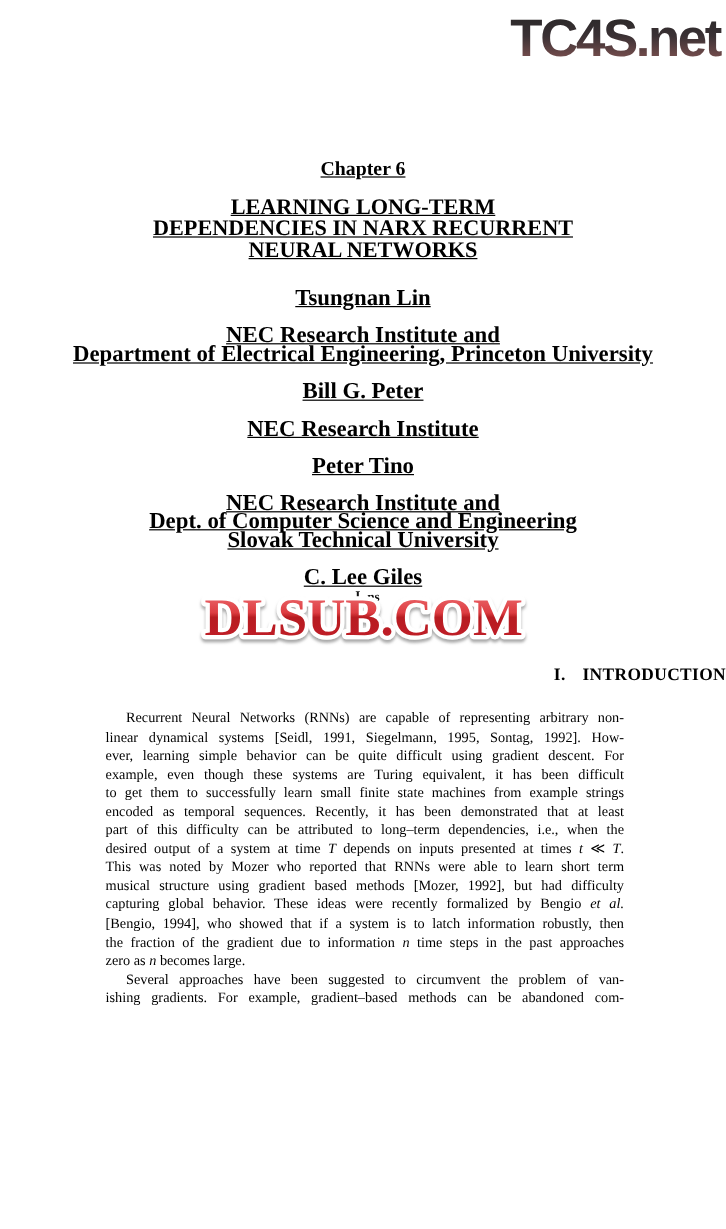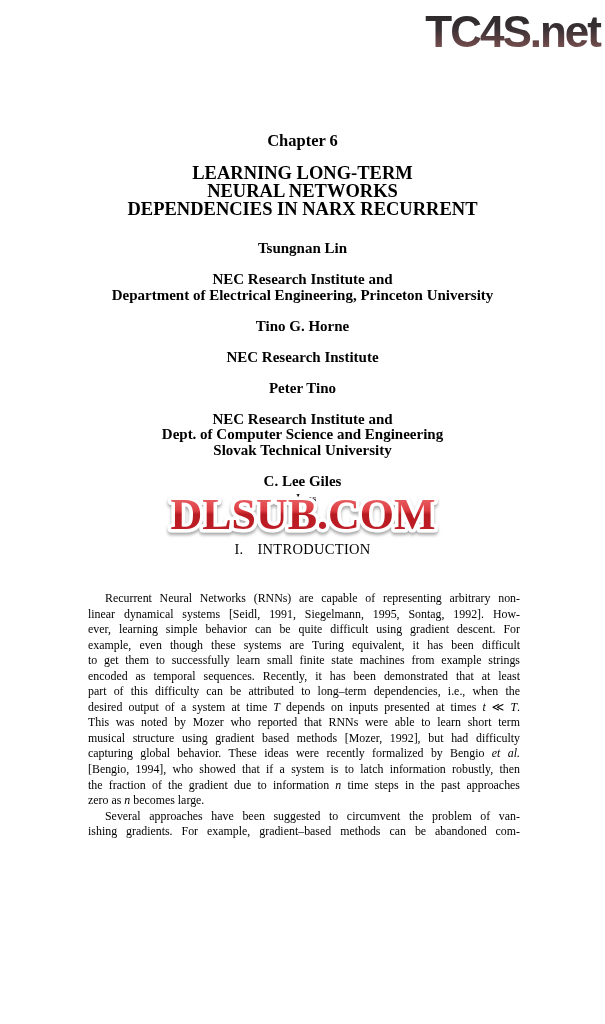--- a/index.html
+++ b/index.html
@@ -8,31 +8,31 @@
     font-family:"Liberation Serif", serif; color:#000; overflow:hidden;
     margin:0 auto;
   }
   
   .wm-top    { position:absolute; top:2px; right:2px; }
   .wm-middle { position:absolute; top:482px; left:50%; transform:translateX(-50%); }
   .wm-bottom { position:absolute; top:973px; right:0; }
   .covered-fragment { position:absolute; font-size:11px; font-weight:bold; color:#111; }
 
   
-  .frontmatter { position:absolute; top:131px; left:0; width:100%; text-align:center; font-weight:bold; }
+  .frontmatter { position:absolute; top:131px; left:0; width:100%; text-align:center; font-weight:bold;text-decoration:underline; }
   .chapter-label { font-size:16.5px; line-height:20px; margin-bottom:13px; }
   .chapter-title { font-size:18.5px; line-height:18px; margin-bottom:23px; }
   .t-line { line-height:18px; }
   .fm-block { margin-bottom:15.5px; }
-  .author-name, .affil-line { font-size:15px; line-height:15.5px; }
+  .author-name, .affil-line { font-size:19px; line-height:15.5px; }
 
   
   .section-heading {
-    position:absolute; top:541px; width:100%; text-align:center;
-    font-weight:normal; font-size:14.5px; letter-spacing:0.3px;
+    position:absolute; top:555px; width:100%; text-align:right;
+    font-weight:bold; font-size:14.5px; letter-spacing:0.3px;
   }
   .section-number { margin-right:14px; }
 
   
   .body-text { position:absolute; top:591px; left:88px; width:432px; font-size:11.9px; line-height:15.55px; }
   .bline { text-align:justify; text-align-last:justify; }
   .bline.indent { text-indent:17px; }
   .bline.endline { text-align-last:left; }
 
   
@@ -55,31 +55,31 @@
         <stop offset="100%" stop-color="#a37c7c"></stop>
       </linearGradient>
     </defs>
     <text x="197" y="45" text-anchor="end" font-family="Liberation Sans, sans-serif" font-size="44" font-weight="bold" letter-spacing="-2" fill="url(#tcgrad)">TC4S.net</text>
   </svg>
 
   <div class="frontmatter">
     <div class="chapter-label">Chapter 6</div>
     <div class="chapter-title">
       <div class="t-line">LEARNING LONG-TERM</div>
+      <div class="t-line">DEPENDENCIES IN NARX RECURRENT</div>
       <div class="t-line">NEURAL NETWORKS</div>
-      <div class="t-line">DEPENDENCIES IN NARX RECURRENT</div>
     </div>
 
     <div class="fm-block author-name">Tsungnan Lin</div>
     <div class="fm-block">
       <div class="affil-line">NEC Research Institute and</div>
       <div class="affil-line">Department of Electrical Engineering, Princeton University</div>
     </div>
 
-    <div class="fm-block author-name">Tino G. Horne</div>
+    <div class="fm-block author-name">Bill G. Peter</div>
     <div class="fm-block">
       <div class="affil-line">NEC Research Institute</div>
     </div>
 
     <div class="fm-block author-name">Peter Tino</div>
     <div class="fm-block">
       <div class="affil-line">NEC Research Institute and</div>
       <div class="affil-line">Dept. of Computer Science and Engineering</div>
       <div class="affil-line">Slovak Technical University</div>
     </div>

